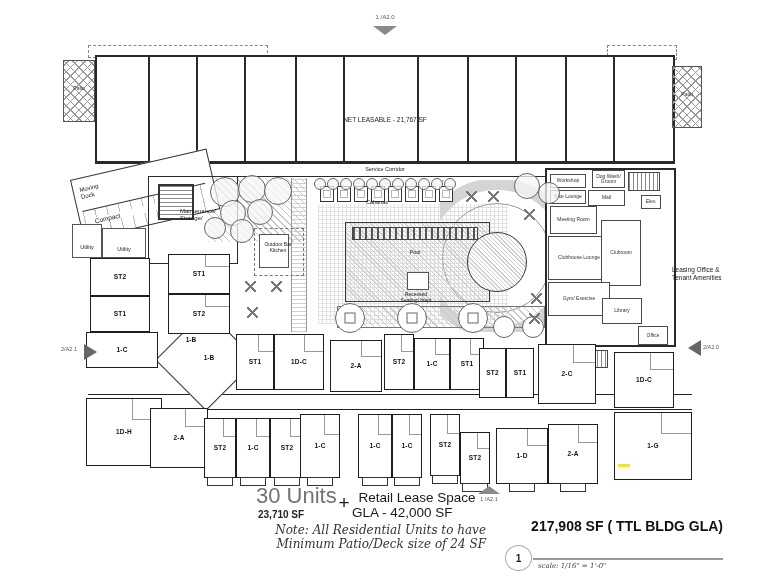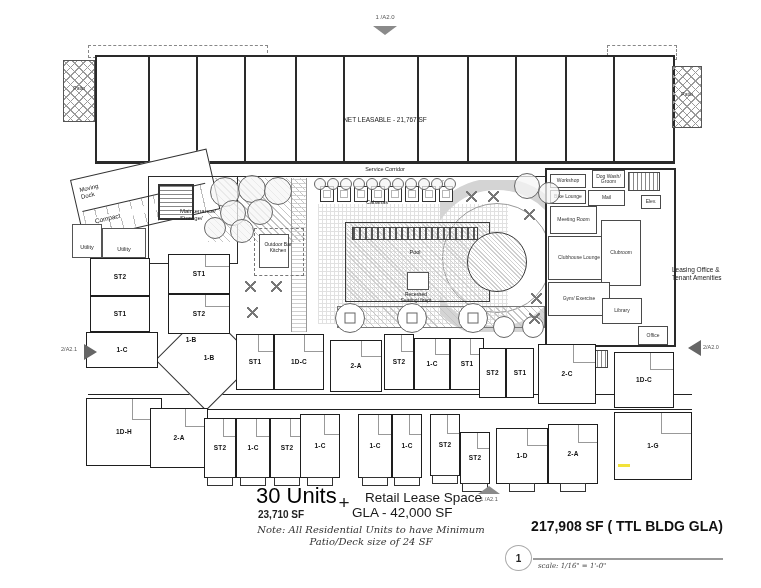--- a/index.html
+++ b/index.html
@@ -317,26 +317,26 @@
       <div class="tbl" style="left: 529px; top: 313px;"></div>
     </div>
 
   <div class="lbl" style="left:56px;top:346px;width:26px;font-size:5.5px;color:#555">2/A2.1</div>
   <div class="tri" style="left:84px;top:344px;border-top:8px solid transparent;border-bottom:8px solid transparent;border-left:13px solid #666"></div>
   <div class="tri" style="left:688px;top:340px;border-top:8px solid transparent;border-bottom:8px solid transparent;border-right:13px solid #666"></div>
   <div class="lbl" style="left:703px;top:344px;width:28px;font-size:5.5px;color:#555;text-align:left">2/A2.0</div>
   <div class="tri" style="left:478px;top:486px;border-left:11px solid transparent;border-right:11px solid transparent;border-bottom:8px solid #8a8a8a"></div>
   <div class="lbl" style="left:474px;top:496px;width:30px;font-size:5.5px;color:#555">1 /A2.1</div>
 
-  <div class="lbl" style="left:256px;top:483px;width:90px;font-size:22px;text-align:left;color:#000000">30 Units</div>
+  <div class="lbl" style="left:256px;top:483px;width:90px;font-size:22px;text-align:left;color:#737373">30 Units</div>
   <div class="lbl" style="left:258px;top:509px;width:80px;font-size:10px;font-weight:bold;text-align:left">23,710 SF</div>
   <div class="lbl" style="left:334px;top:492px;width:20px;font-size:19px;color:#1a1a1a">+</div>
-  <div class="lbl" style="left:352px;top:490px;width:130px;font-size:13.5px;text-align:right;color:#1a1a1a">Retail Lease Space</div>
+  <div class="lbl" style="left:352px;top:490px;width:130px;font-size:13.5px;text-align:center;color:#1a1a1a">Retail Lease Space</div>
   <div class="lbl" style="left:352px;top:505px;width:130px;font-size:13.5px;text-align:left;color:#1a1a1a">GLA - 42,000 SF</div>
-  <div class="lbl serif-i" style="left:256px;top:524px;width:230px;font-size:10px;text-align:center;color:#333">Note: All Residential Units to have Minimum Patio/Deck size of 24 SF</div>
+  <div class="lbl serif-i" style="left:256px;top:524px;width:230px;font-size:12px;text-align:right;color:#333">Note: All Residential Units to have Minimum Patio/Deck size of 24 SF</div>
   <div class="lbl" style="left:503px;top:518px;width:220px;font-size:14px;font-weight:bold;text-align:right;color:#111">217,908 SF ( TTL  BLDG GLA)</div>
 
   <div class="abs" style="left:505px;top:545px;width:27px;height:26px;border:1px solid #aaa;border-radius:50%;
               display:flex;align-items:center;justify-content:center;box-sizing:border-box">
     <span style="font-size:10px;font-weight:bold">1</span>
   </div>
   <div class="abs" style="left:533px;top:558px;width:190px;height:2px;background:#9a9a9a"></div>
   <div class="lbl serif-i" style="left:538px;top:562px;width:100px;font-size:7px;text-align:left;color:#444">scale: 1/16" = 1'-0"</div>
 
 </div>

